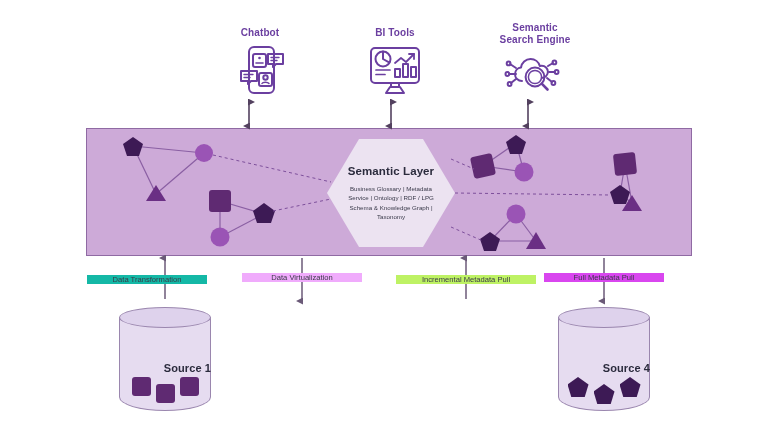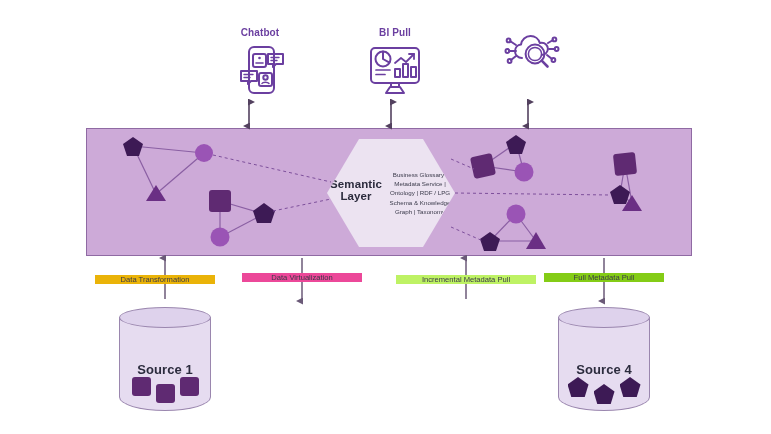--- a/index.html
+++ b/index.html
@@ -34,21 +34,21 @@
     box-sizing:border-box;
   }
 
   
   #hex{
     position:absolute;
     left:327px;top:130px;
     width:128px;height:108px;
     background:#ece3f1;
     clip-path:polygon(25% 0%,75% 0%,100% 50%,75% 100%,25% 100%,0% 50%);
-    display:flex;align-items:center;justify-content:center;
+    display:flex;flex-direction:column;align-items:center;justify-content:center;
     text-align:center;
   }
   #hex .hex-title{
     color:#2b2b3d;font-weight:bold;font-size:11.5px;margin-bottom:7px;letter-spacing:.1px;
   }
   #hex .hex-sub{
     color:#3a3a4a;font-size:6.2px;line-height:9.2px;width:104px;
   }
 
   
@@ -58,22 +58,22 @@
     background:#e6dcf0;border:1.2px solid #9a86ae;border-top:none;
     border-radius:0 0 46px 46px / 0 0 14px 14px;
     box-sizing:border-box;
   }
   .cyl-top{
     position:absolute;left:0;top:0px;width:92px;height:21px;
     background:#ded2ec;border:1.2px solid #9a86ae;border-radius:50%;
     box-sizing:border-box;
   }
   .cyl-label{
-    position:absolute;left:0;top:55px;width:92px;text-align:center;
-    font-size:13px;font-weight:bold;color:#2b2b3d;letter-spacing:.1px;
+    position:absolute;left:0;top:55px;width:92px;text-align:right;
+    font-size:11px;font-weight:bold;color:#2b2b3d;letter-spacing:.1px;
   }
   .cyl-shapes{
     position:absolute;left:0;top:70px;width:92px;height:34px;
     display:flex;justify-content:center;align-items:flex-start;gap:5px;
   }
 
   
   .sq{width:19px;height:19px;background:#5f2a72;border-radius:3px;}
   .sq.low{margin-top:7px;}
   .tri{
@@ -117,41 +117,43 @@
           <path d="M12 29.5h9M12 32.5h6" stroke-width="1.4"></path>
           <rect x="27" y="28" width="13" height="13" rx="2"></rect>
           <circle cx="33.5" cy="32.5" r="2.2"></circle>
           <path d="M30 38.5c.8-1.8 5.8-1.8 7 0" stroke-width="1.5"></path>
         </g>
       </svg>
     </div>
   </div>
 
   <div class="consumer" style="left:335px;top:18px;width:120px;">
-    <div class="consumer-title">BI Pull</div>
+    <div class="consumer-title">BI Tools</div>
     <div class="consumer-icon">
       <svg width="58" height="52" viewBox="0 0 58 52">
         <g fill="none" stroke="#6b3fa0" stroke-width="2" stroke-linejoin="round" stroke-linecap="round">
           <rect x="5" y="3" width="48" height="35" rx="4"></rect>
           <circle cx="17" cy="14" r="7.5"></circle>
           <path d="M17 14V6.5M17 14l6.5 3.6"></path>
           <path d="M10 25h14M10 29.5h9" stroke-width="1.7"></path>
           <rect x="29" y="24" width="5" height="8"></rect>
           <rect x="37" y="19" width="5" height="13"></rect>
           <rect x="45" y="22" width="5" height="10"></rect>
           <path d="M29 18l6-5 5 4 8-8" stroke-width="1.8"></path>
           <path d="M43 9h5v5" stroke-width="1.8"></path>
           <path d="M25 38h8v4h-8z"></path>
           <path d="M20 48h18l-4-6h-10z"></path>
         </g>
       </svg>
     </div>
   </div>
 
   <div class="consumer" style="left:475px;top:13px;width:120px;">
+    <div class="consumer-title">Semantic
+Search Engine</div>
     <div class="consumer-icon">
       <svg width="62" height="48" viewBox="0 0 62 48">
         <g fill="none" stroke="#6b3fa0" stroke-width="2" stroke-linejoin="round" stroke-linecap="round">
           <path d="M18 30c-4 0-7-3-7-6.8 0-3.5 2.6-6.3 6-6.7C17.6 11.8 21.6 8 26.6 8c4.4 0 8.1 3 9.2 7 .6-.2 1.2-.3 1.9-.3 3.4 0 6.2 2.7 6.2 6.1 0 3.4-2.8 6.1-6.2 6.1"></path>
           <circle cx="31" cy="26" r="9.4"></circle>
           <circle cx="31" cy="26" r="6.6" stroke-width="1.5"></circle>
           <path d="M37.7 32.7L43.5 38.5" stroke-width="2.6"></path>
           <path d="M12 17L6 13M12 23H5M12 28l-5 4"></path>
           <path d="M44 15l5-3M45 21h6M43 27l5 4"></path>
           <circle cx="4.6" cy="12.4" r="1.9"></circle>
@@ -261,24 +263,24 @@
       <line x1="302" y1="249" x2="302" y2="292" stroke="#6b5a78" stroke-width="1.5" marker-end="url(#arrDown)"></line>
     </g>
     <g>
       <line x1="466" y1="290" x2="466" y2="249" stroke="#6b5a78" stroke-width="1.5" marker-end="url(#arrUp)"></line>
     </g>
     <g>
       <line x1="604" y1="249" x2="604" y2="292" stroke="#6b5a78" stroke-width="1.5" marker-end="url(#arrDown)"></line>
     </g>
   </svg>
 
-  <div class="flow-label" style="left:95px;top:266px;width:120px;background:#eab308;">Data Transformation</div>
-  <div class="flow-label" style="left:242px;top:264px;width:120px;background:#ec4899;">Data Virtualization</div>
+  <div class="flow-label" style="left:87px;top:266px;width:120px;background:#14b8a6;">Data Transformation</div>
+  <div class="flow-label" style="left:242px;top:264px;width:120px;background:#f0abfc;">Data Virtualization</div>
   <div class="flow-label" style="left:396px;top:266px;width:140px;background:#bef264;">Incremental Metadata Pull</div>
-  <div class="flow-label" style="left:544px;top:264px;width:120px;background:#84cc16;">Full Metadata Pull</div>
+  <div class="flow-label" style="left:544px;top:264px;width:120px;background:#d946ef;">Full Metadata Pull</div>
 
   <div class="cyl" style="left:119px;top:298px;">
     <div class="cyl-body"></div>
     <div class="cyl-top"></div>
     <div class="cyl-label">Source 1</div>
     <div class="cyl-shapes">
       <div class="sq"></div>
       <div class="sq low"></div>
       <div class="sq"></div>
     </div>

